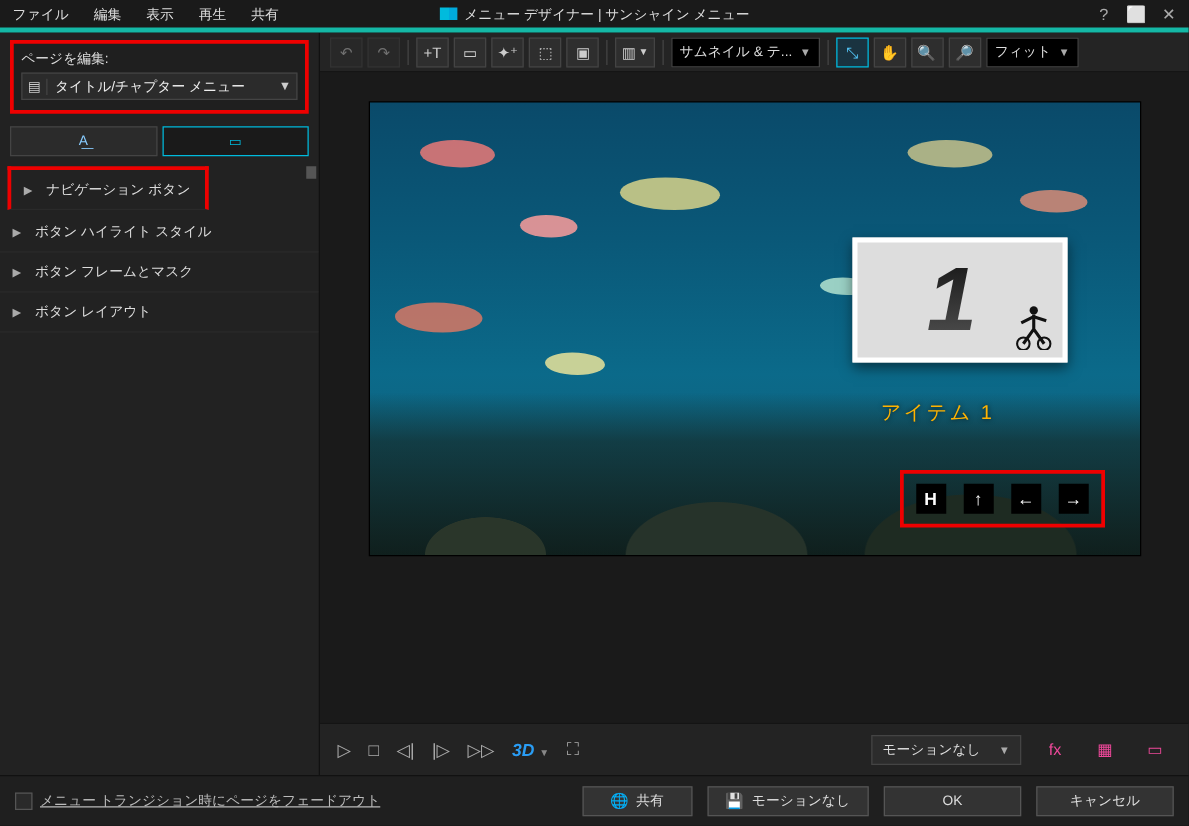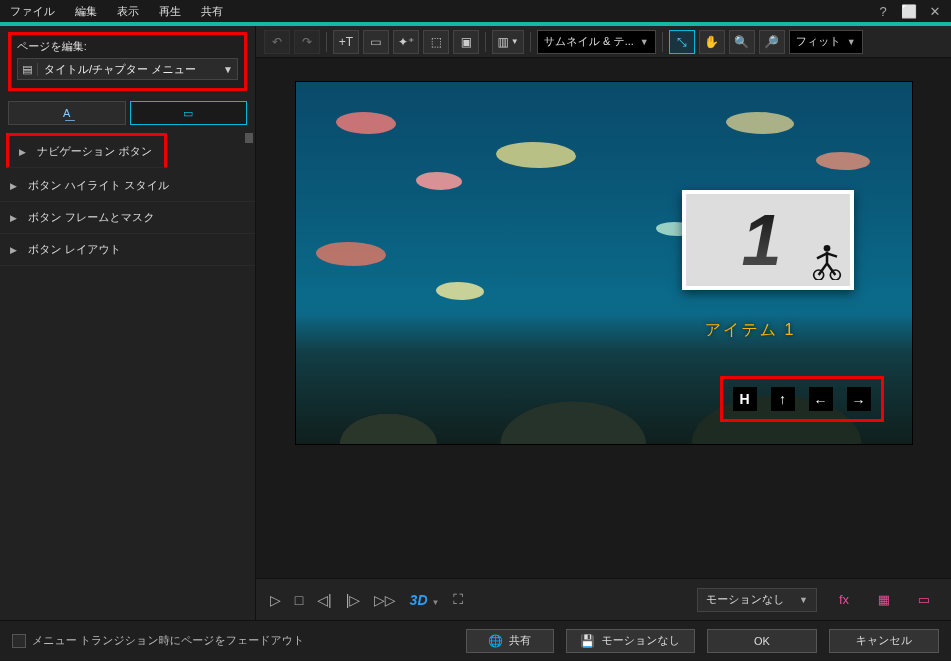--- a/index.html
+++ b/index.html
@@ -59,35 +59,39 @@
     radial-gradient(140px 80px at 78% 100%, #1e2b22 0 60%, transparent 61%);}
 
   .playback { height:42px; background:#232323; border-top:1px solid #111; display:flex; align-items:center; padding:0 14px; gap:14px;}
   .pbtn { color:#aaa; font-size:14px; cursor:pointer;}
   .pbtn.threeD{ color:#2a9df4; font-weight:bold; font-style:italic; font-size:14px;}
   .motion-sel{ height:24px; min-width:120px; background:#2c2c2c; border:1px solid #444; display:flex; align-items:center; justify-content:space-between; padding:0 8px; margin-left:auto; color:#ddd; font-size:11px;}
   .fxbtn { color:#ec4899; width:26px; text-align:center; cursor:pointer; font-size:13px;}
 
   .footer { height:40px; background:#1f1f1f; border-top:1px solid #111; display:flex; align-items:center; padding:0 12px; gap:12px;}
   .chk { width:14px; height:14px; border:1px solid #555; background:#2a2a2a; display:inline-block; margin-right:6px; vertical-align:middle;}
-  .foot-label{ color:#bbb; font-size:11px;}
+  .foot-label{ color:#bbb; font-size:11px;text-decoration:underline;}
   .spacer{flex:1;}
   .fbtn{ min-width:88px; height:24px; background:#333; border:1px solid #555; color:#ddd; display:flex; align-items:center; justify-content:center; gap:6px; cursor:pointer; font-size:11px; padding:0 14px;}
   .fbtn .fico{font-size:12px;color:#ccc;}
 </style>
 </head>
 <body>
 
 <div class="titlebar">
   <div class="menu-bar">
     <div class="menu-item">ファイル</div>
     <div class="menu-item">編集</div>
     <div class="menu-item">表示</div>
     <div class="menu-item">再生</div>
     <div class="menu-item">共有</div>
+  </div>
+  <div class="app-title">
+    <span class="logo"></span>
+    <span>メニュー デザイナー | サンシャイン メニュー</span>
   </div>
   <div class="win-controls">
     <span class="win-btn">?</span>
     <span class="win-btn">⬜</span>
     <span class="win-btn">✕</span>
   </div>
 </div>
 
 <div class="main">
   <div class="left-panel">

